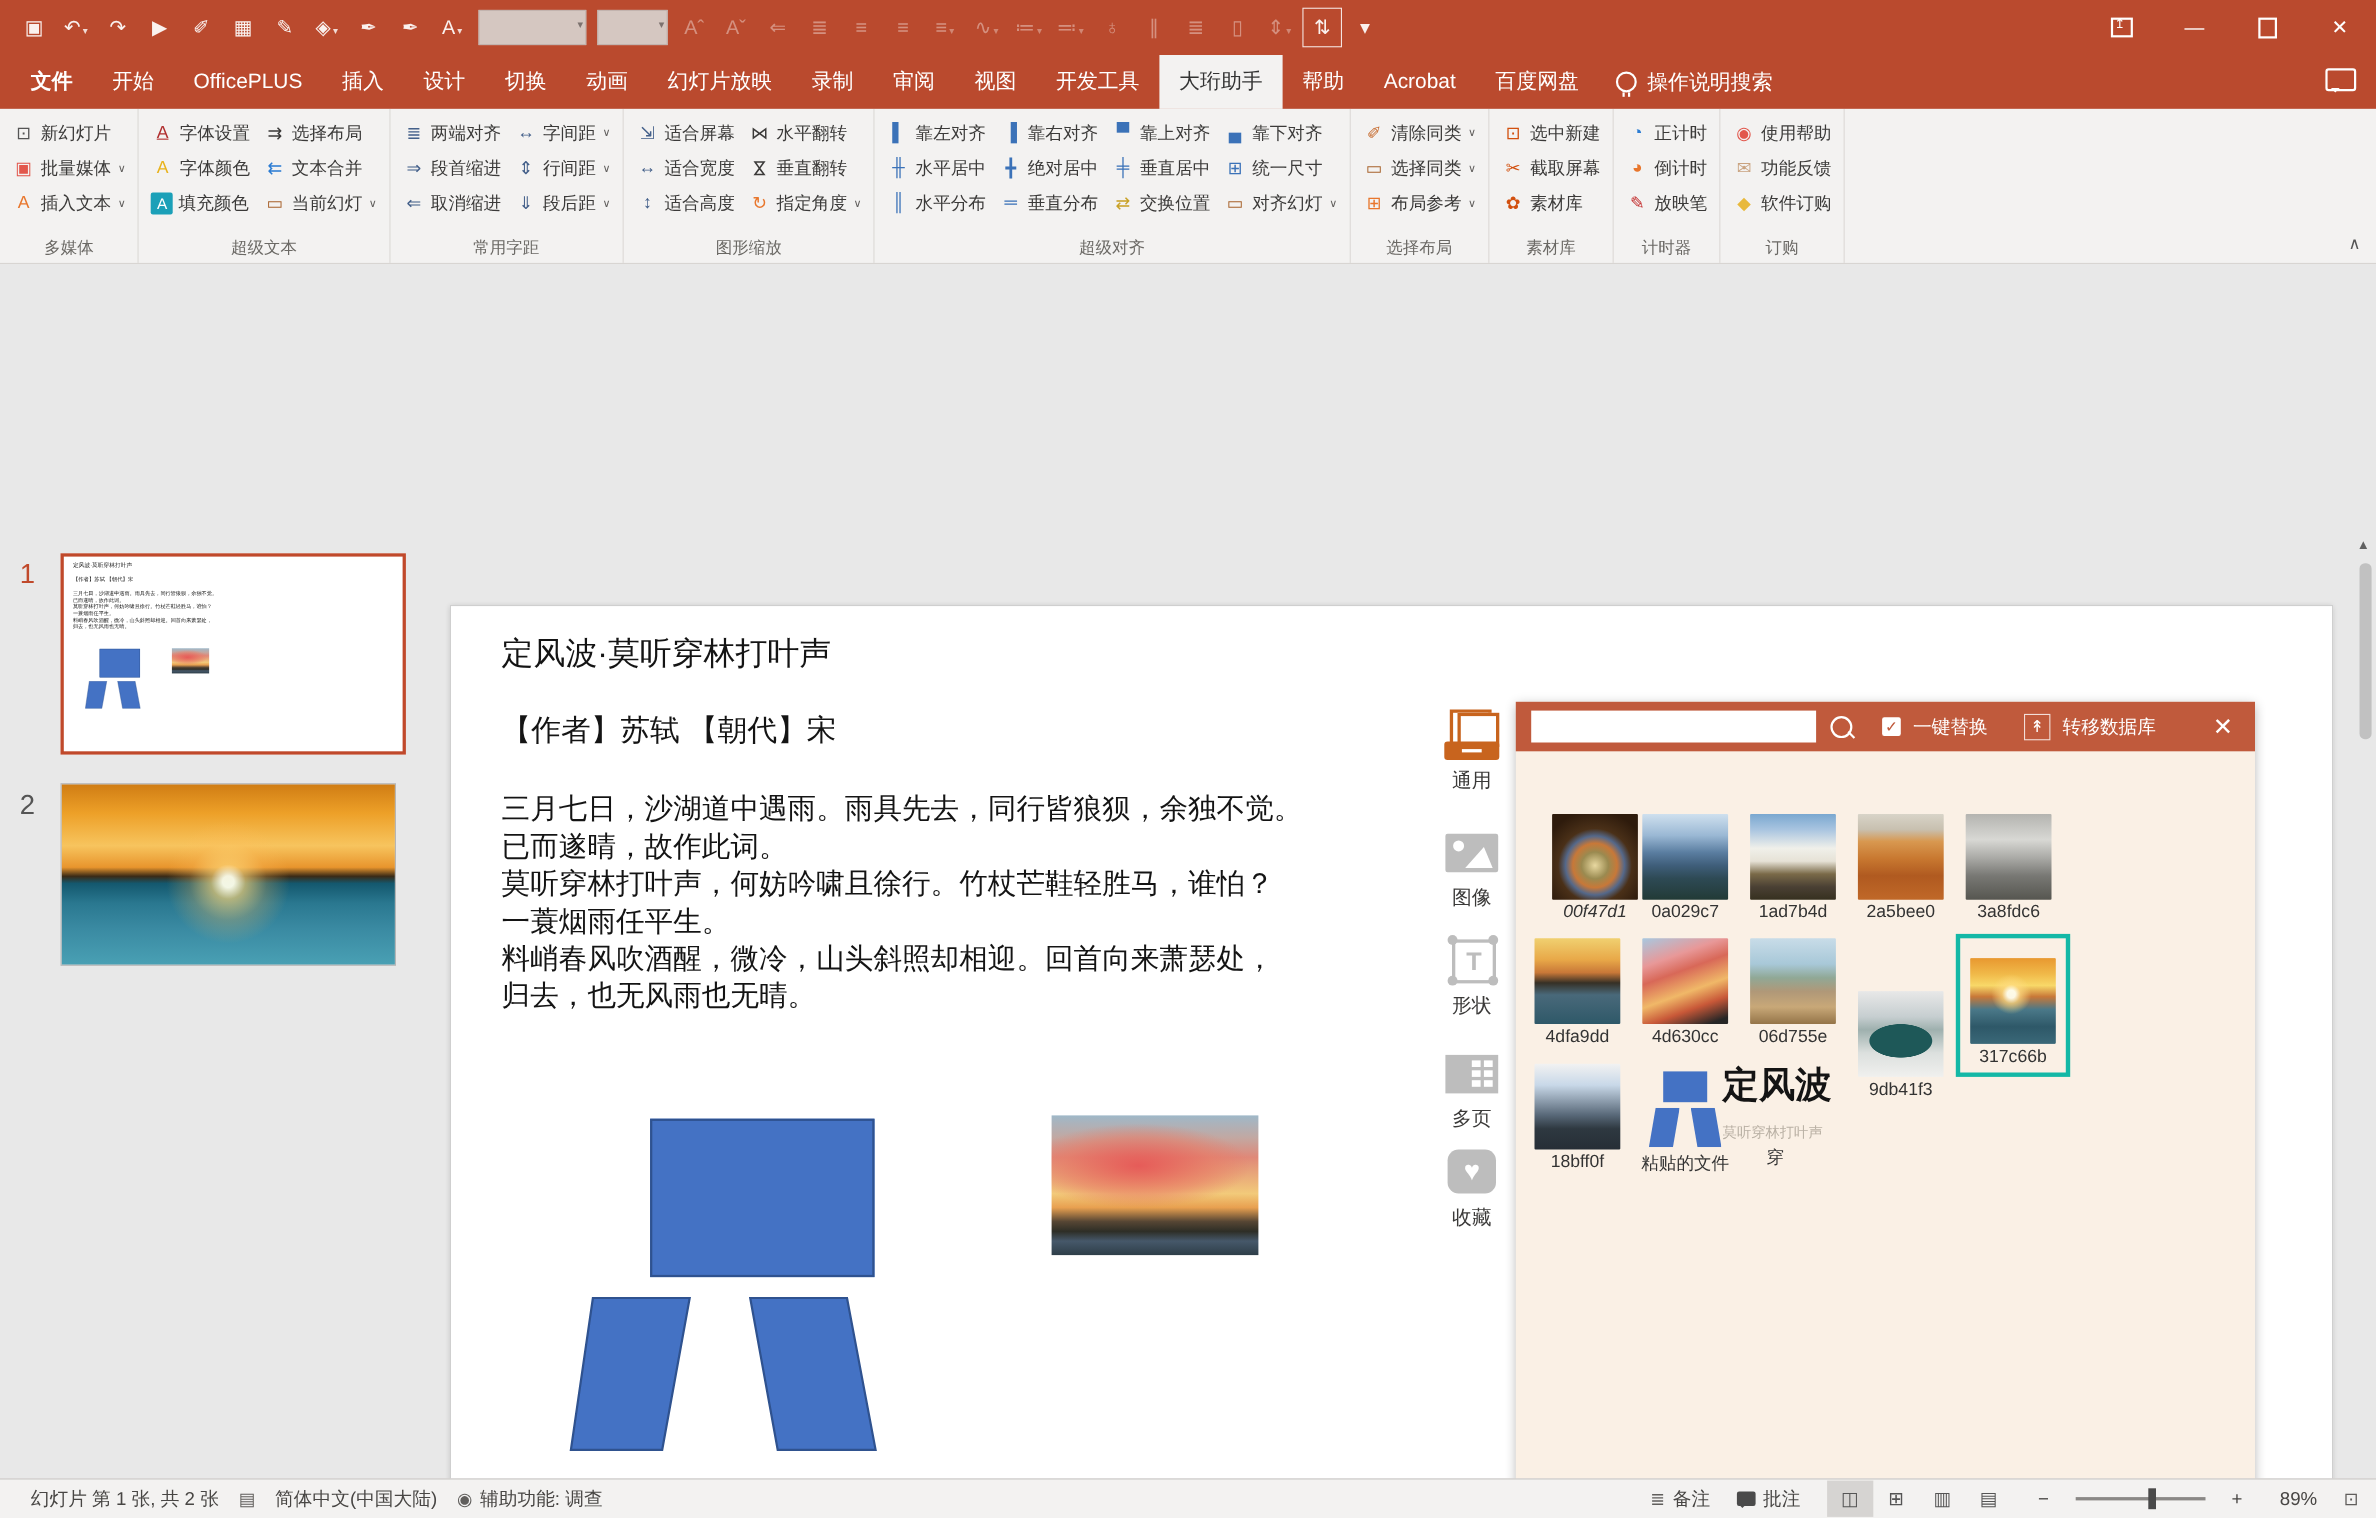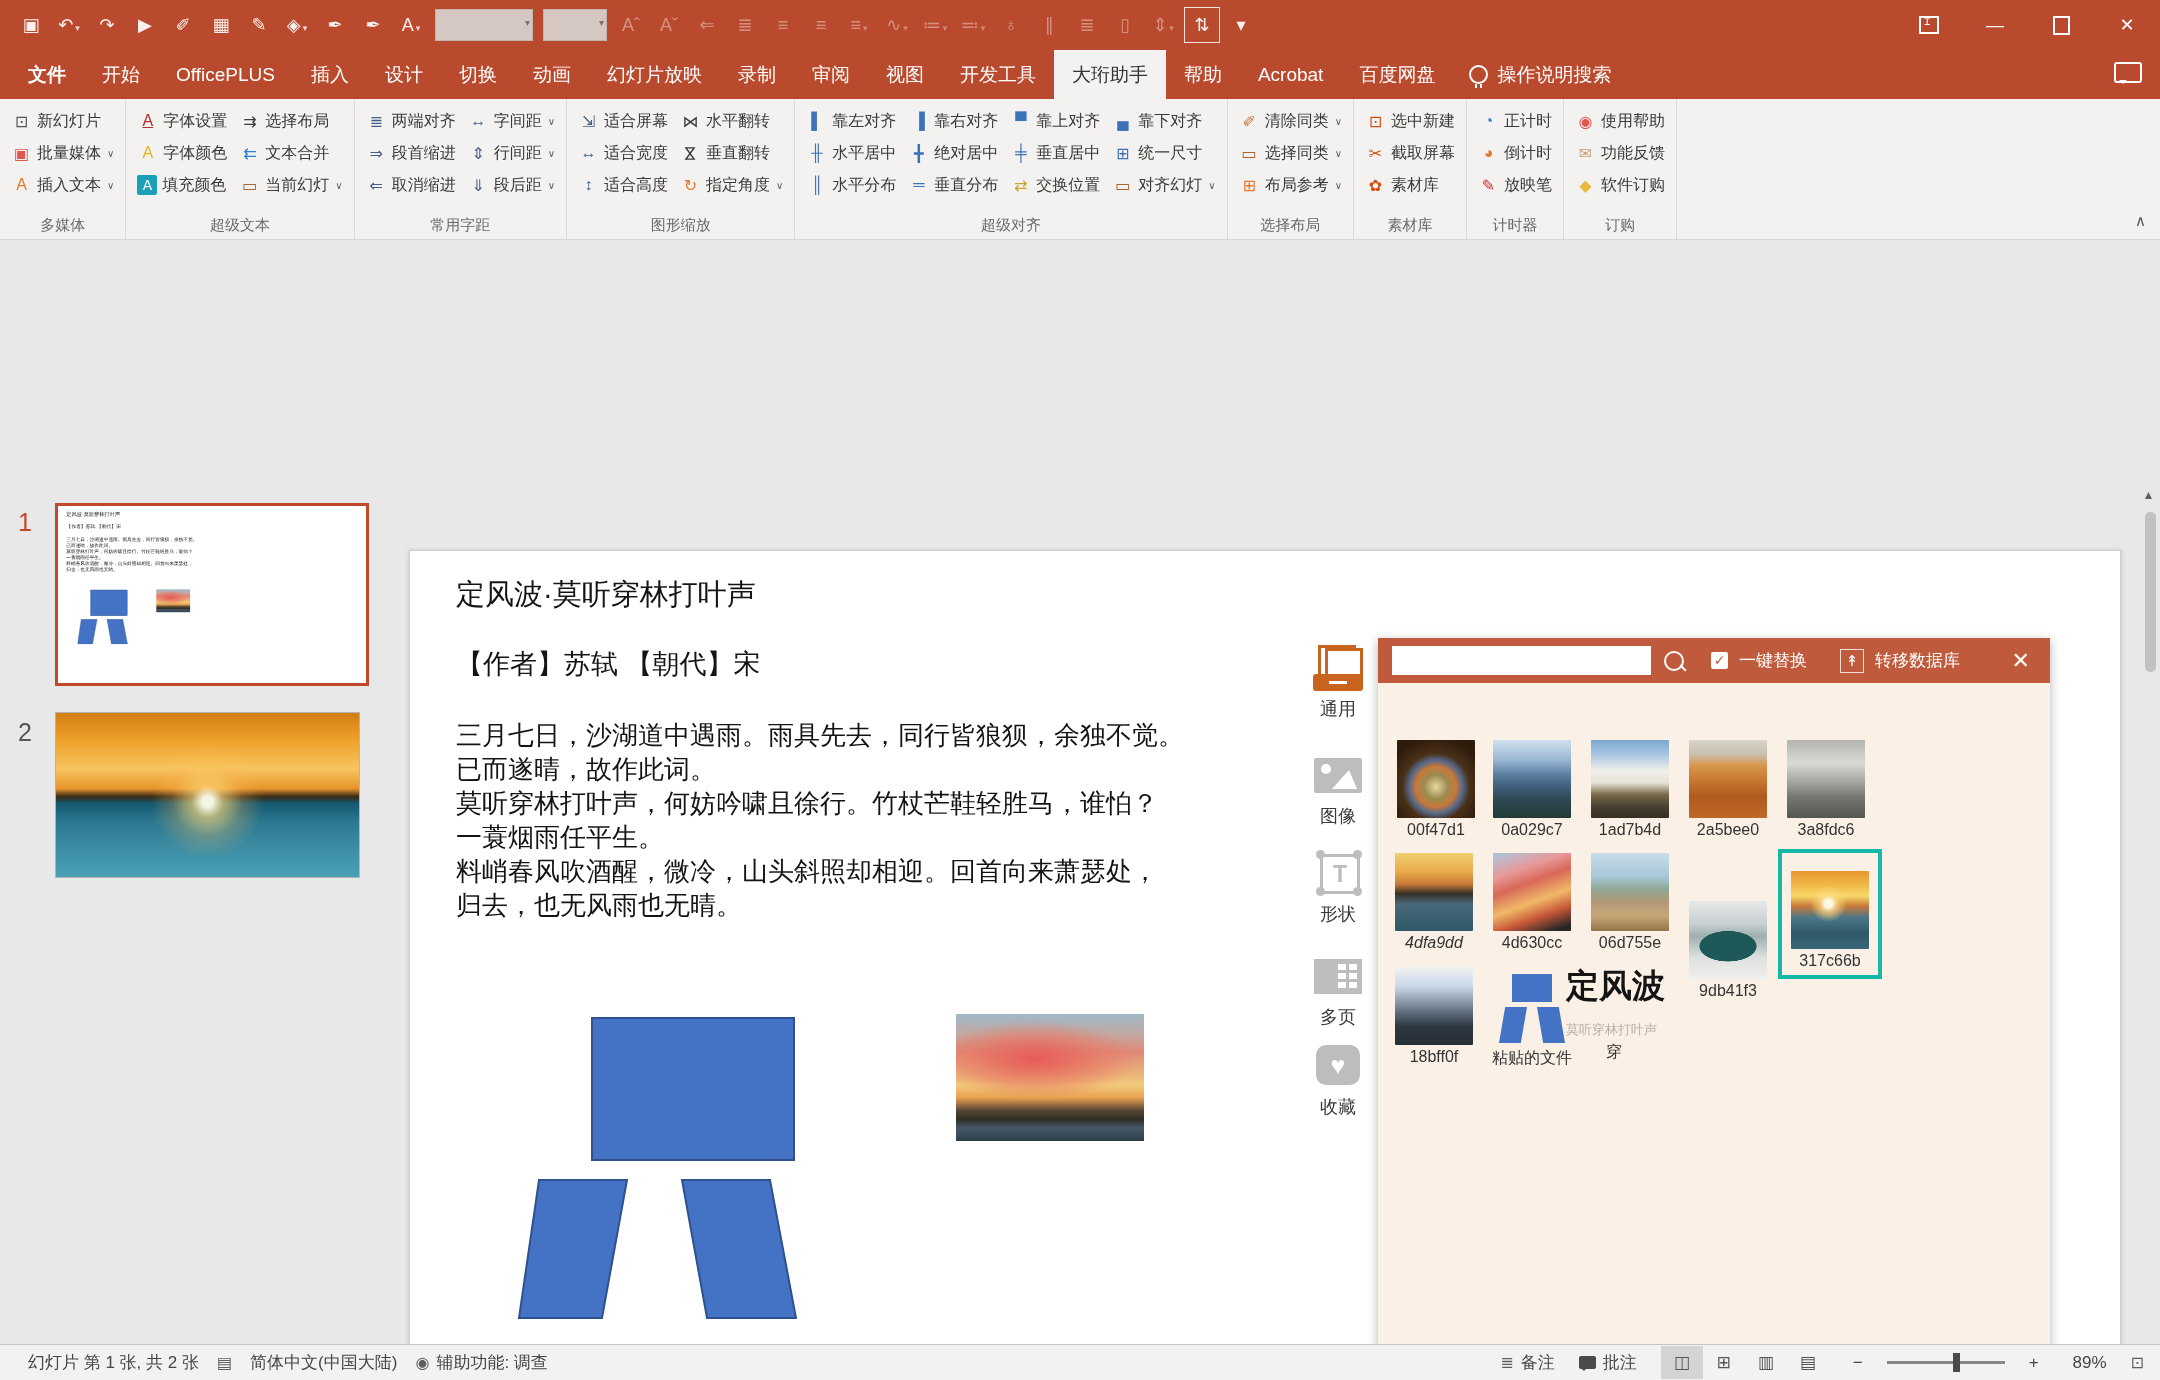--- a/index.html
+++ b/index.html
@@ -549,41 +549,41 @@
       <div class="panel-header">
         <input class="psearch" placeholder="" style="">
         <span class="mag"></span>
         <span class="pcheck">✓</span>
         <span class="phlabel">一键替换</span>
         <span class="ptransfer-ic">↟</span>
         <span class="phlabel">转移数据库</span>
         <span class="pclose">✕</span>
       </div>
       <div class="panel-body" id="pgrid" style="position:relative;">
-          <div class="pitem" style="left: 10px; top: 57px;">
+          <div class="pitem" style="left: 24px; top: 57px; font-style: italic;">
             <div class="pimg i1"></div>
             <div class="plabel">00f47d1</div>
           </div>
           <div class="pitem" style="left: 106px; top: 57px;">
             <div class="pimg i2"></div>
             <div class="plabel">0a029c7</div>
           </div>
           <div class="pitem" style="left: 204px; top: 57px;">
             <div class="pimg i3"></div>
             <div class="plabel">1ad7b4d</div>
           </div>
           <div class="pitem" style="left: 302px; top: 57px;">
             <div class="pimg i4"></div>
             <div class="plabel">2a5bee0</div>
           </div>
           <div class="pitem" style="left: 400px; top: 57px;">
             <div class="pimg i5"></div>
             <div class="plabel">3a8fdc6</div>
           </div>
-          <div class="pitem" style="left: 8px; top: 170px; font-style: italic;">
+          <div class="pitem" style="left: 8px; top: 170px;">
             <div class="pimg i6"></div>
             <div class="plabel">4dfa9dd</div>
           </div>
           <div class="pitem" style="left: 106px; top: 170px;">
             <div class="pimg i7"></div>
             <div class="plabel">4d630cc</div>
           </div>
           <div class="pitem" style="left: 204px; top: 170px;">
             <div class="pimg i8"></div>
             <div class="plabel">06d755e</div>

